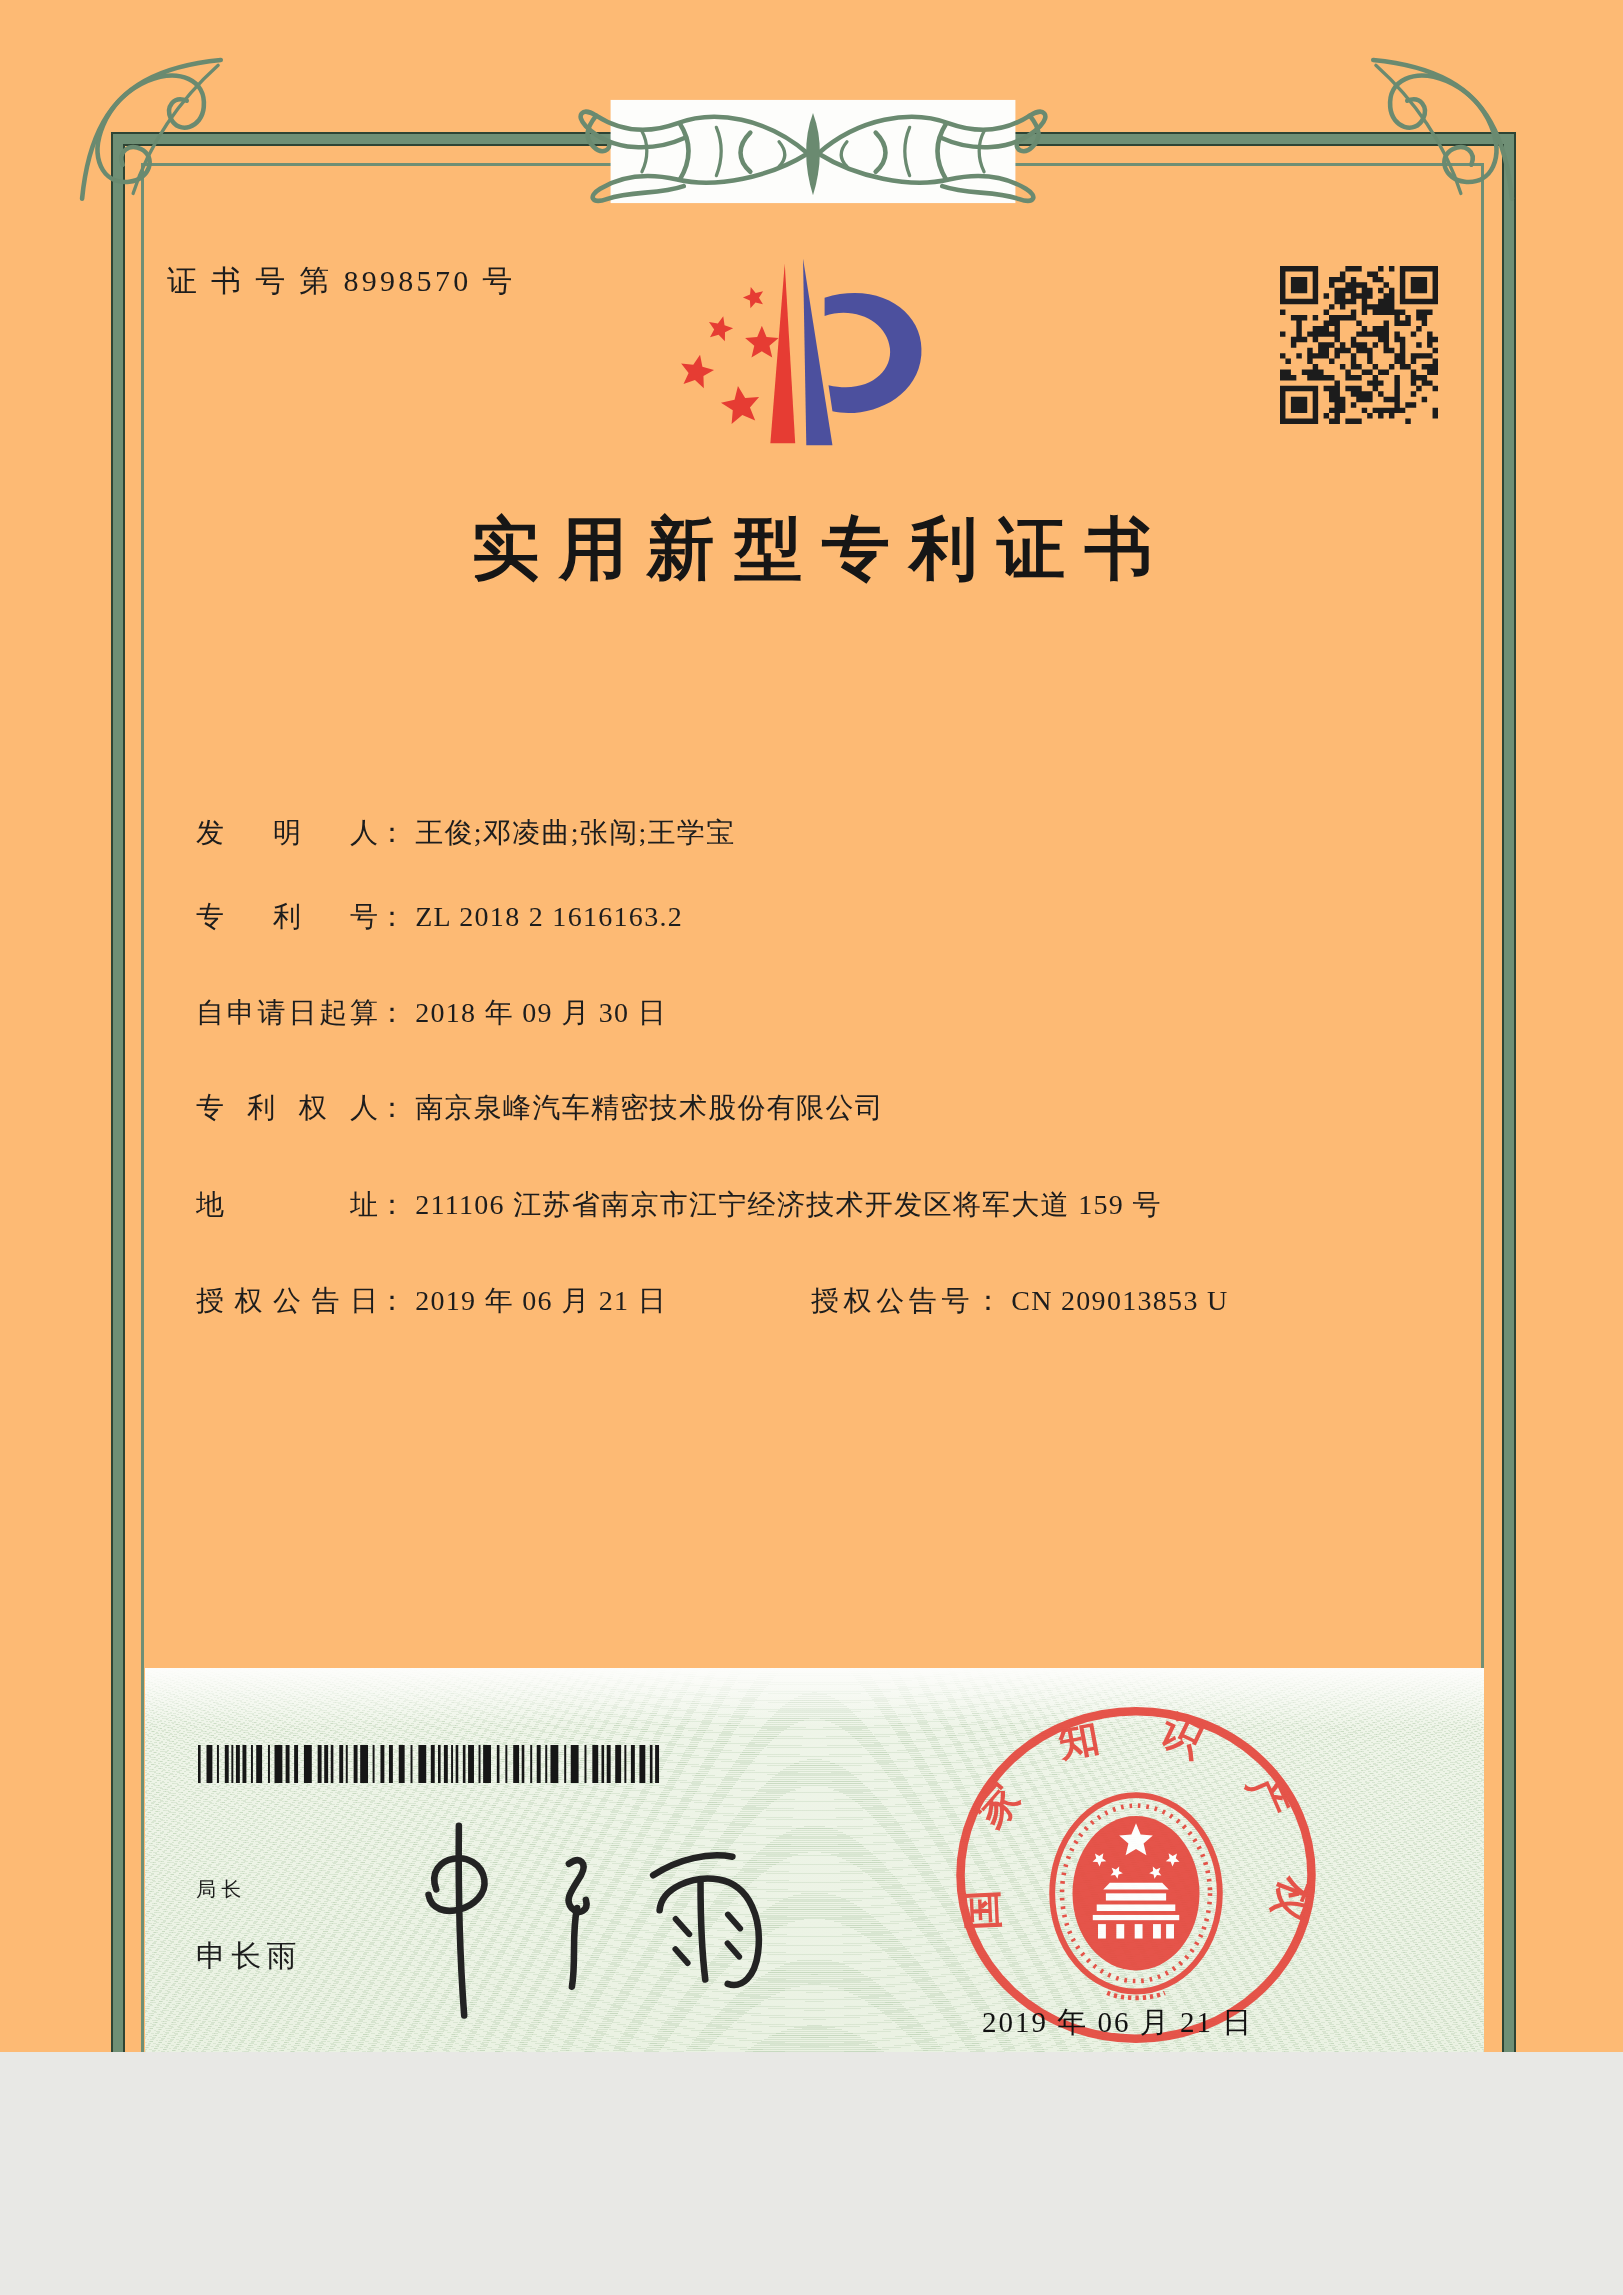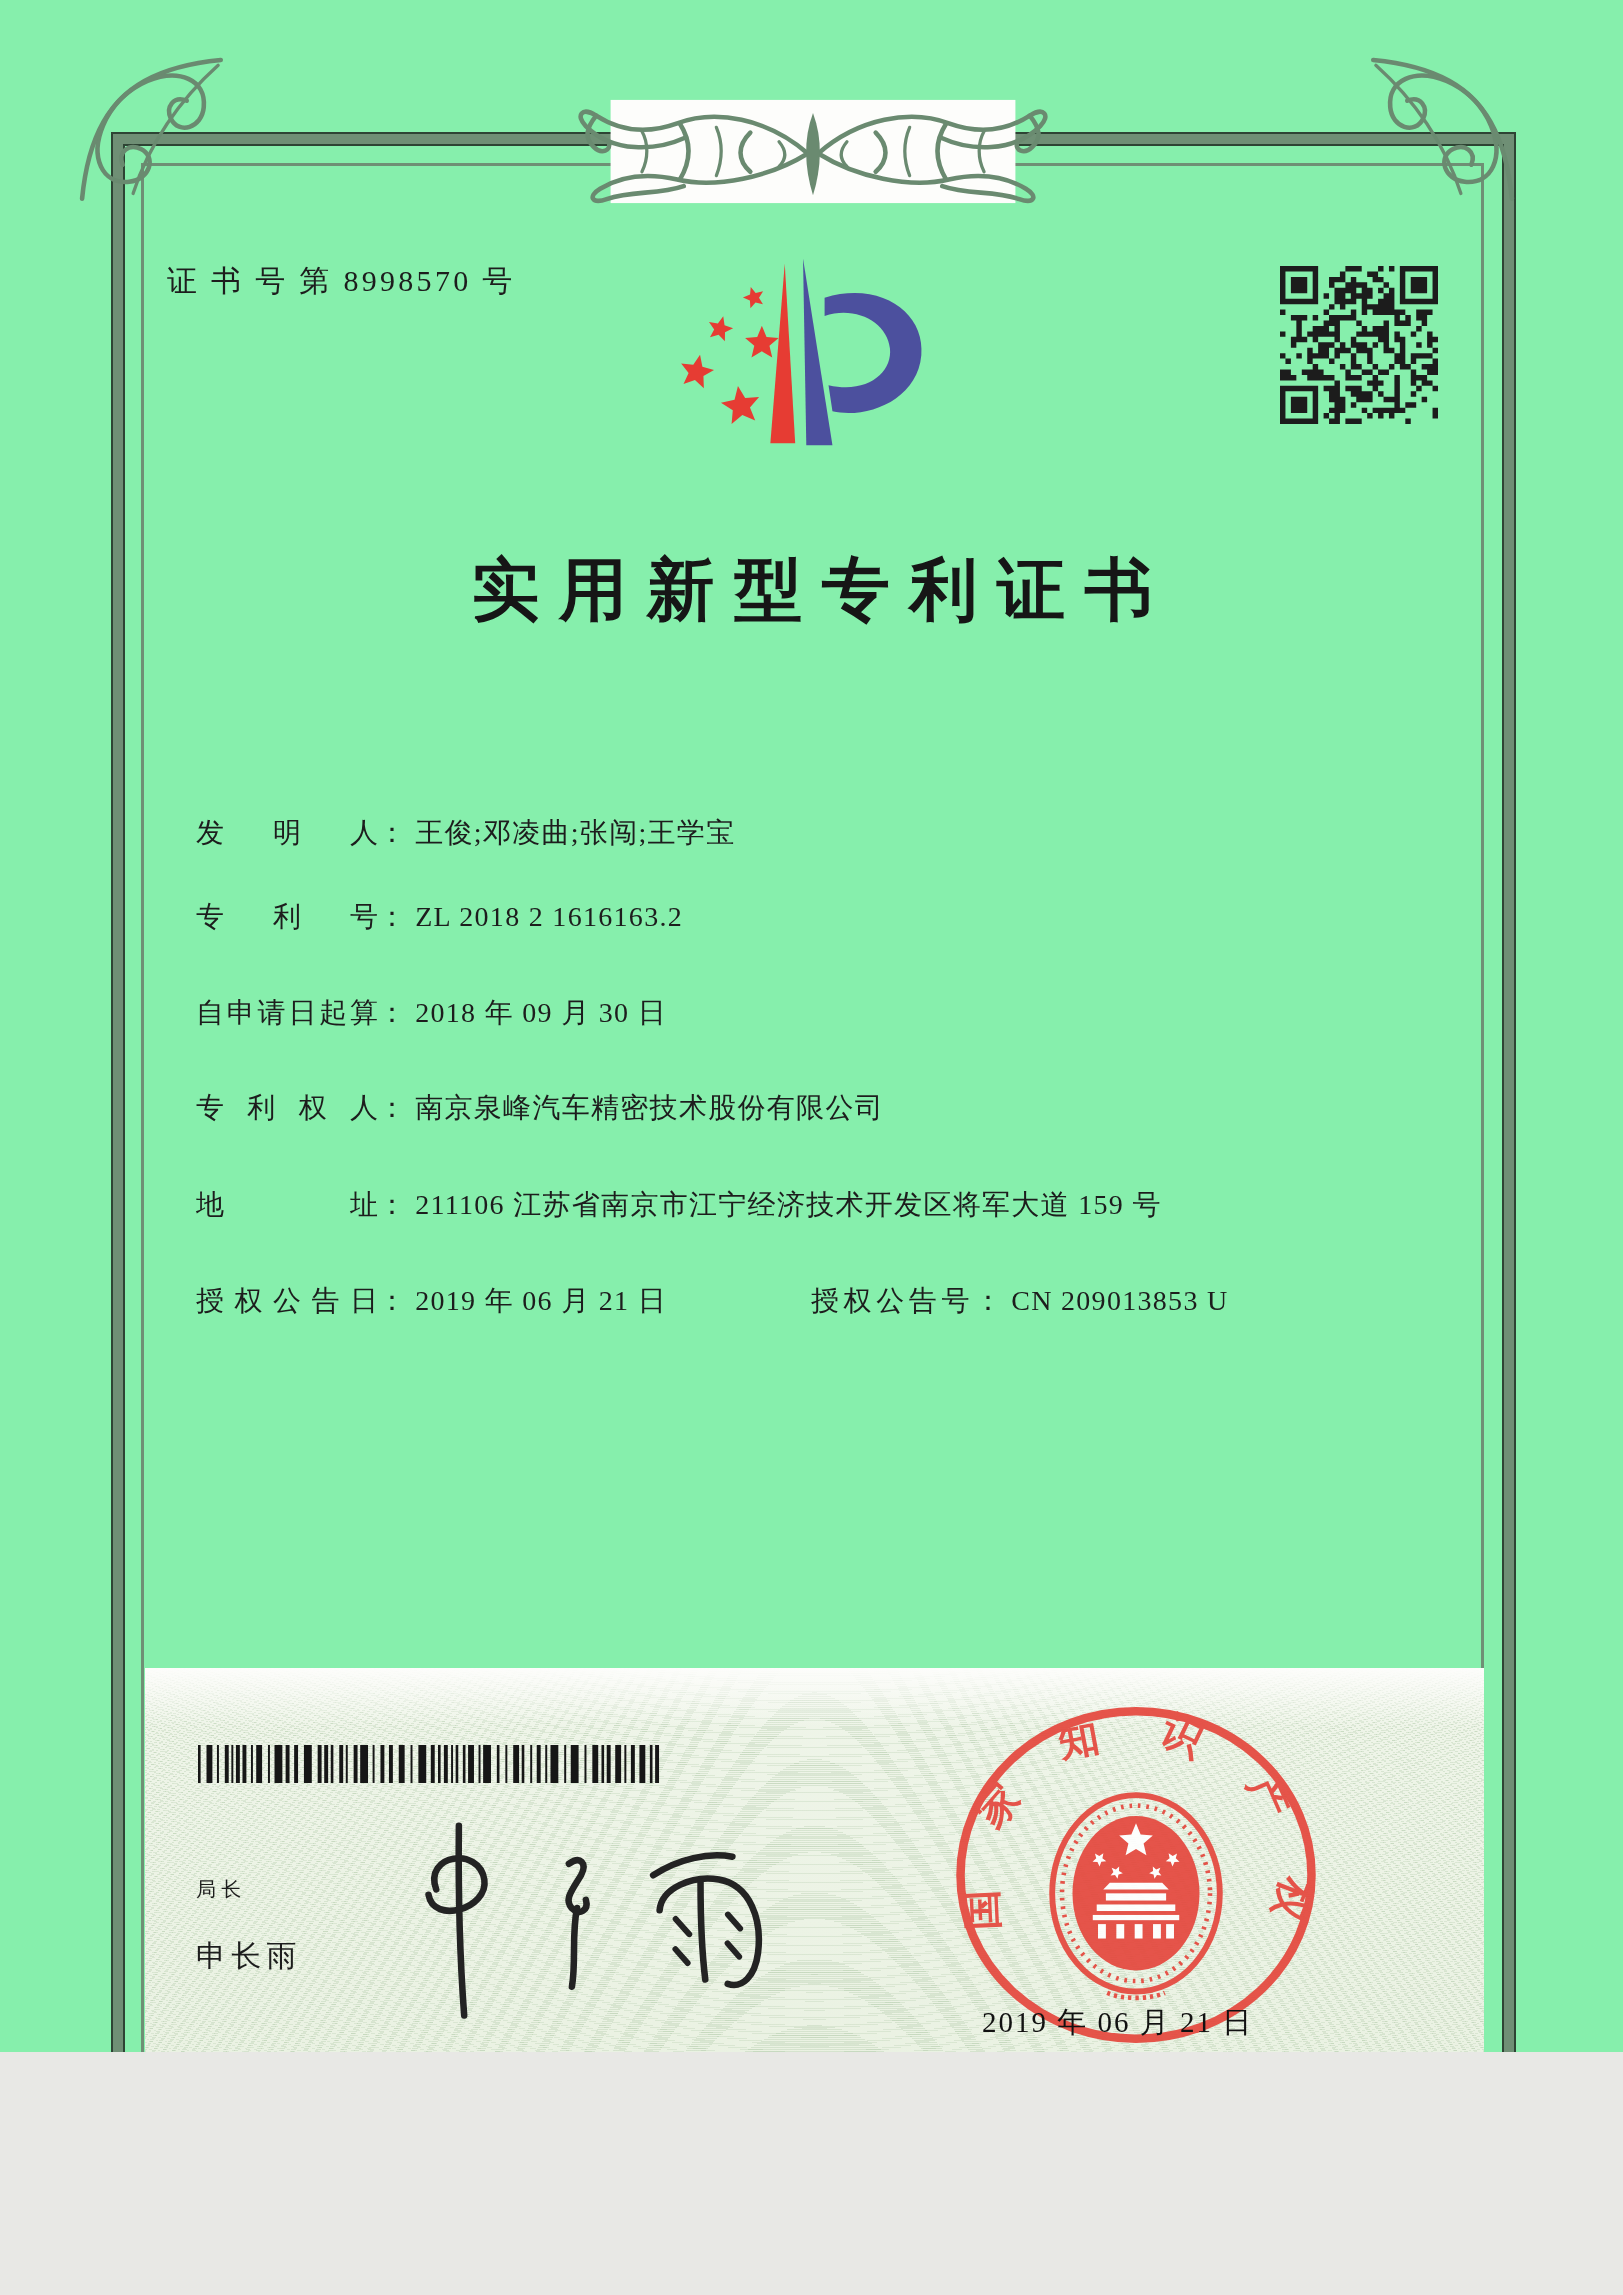--- a/index.html
+++ b/index.html
@@ -1,18 +1,18 @@
 <!DOCTYPE html>
 <html style="font-size:10.5px"><head>
 <meta charset="utf-8">
 <style>
   html,body{margin:0;padding:0;background:#e8e8e5;}
   .page{
     position:relative;width:1624px;height:2052px;margin:0 auto;
-    background:#86efac;overflow:hidden;
+    background:#fdba74;overflow:hidden;
     font-family:"Liberation Serif","DejaVu Serif",serif;color:#1d1d1d;
   }
   
   .frame-outer{
     position:absolute;left:113px;top:134px;width:1401px;height:2051px;
     border:10.5px solid #6f8f75;box-sizing:border-box;
     box-shadow:0 0 0 2px #2e4434, inset 0 0 0 2px #2e4434;
   }
   .frame-inner{
     position:absolute;left:141px;top:163px;width:1343px;height:1993px;
@@ -38,21 +38,21 @@
     content:"";position:absolute;left:0;top:0;right:0;height:59px;
     background:linear-gradient(#fdfdfb,rgba(253,253,251,0));
   }
   
   .cert-no{position:absolute;left:167px;top:261px;font-size:30px;letter-spacing:3.3px;}
   .logo{position:absolute;left:656px;top:257px;width:281px;height:193px;}
   .qr{position:absolute;left:1280px;top:266px;width:158px;height:158px;}
   .title{
     position:absolute;left:0;right:0;top:504px;text-align:center;
     font-family:"Liberation Sans","DejaVu Sans",sans-serif;
-    font-size:68px;font-weight:700;letter-spacing:19.6px;text-indent:19.6px;color:#161616;margin-top:41px;
+    font-size:68px;font-weight:700;letter-spacing:19.6px;text-indent:19.6px;color:#161616;
   }
   
   .field{position:absolute;left:196px;font-size:28px;white-space:nowrap;}
   .flabel{display:inline-block;width:182px;text-align:justify;text-align-last:justify;}
   .fcolon{display:inline-block;}
   .fval{margin-left:9.2px;letter-spacing:1.3px;}
   .f1{top:702px;} .f2{top:802px;margin-top:12px;} .f3{top:898px;} .f4{top:994px;}
   .f5{top:1089px;} .f6{top:1186px;} .f7{top:1282px;}
   .grant-no{position:absolute;left:615px;top:0px;}
   .grant-no .flabel2{letter-spacing:4.6px;}

